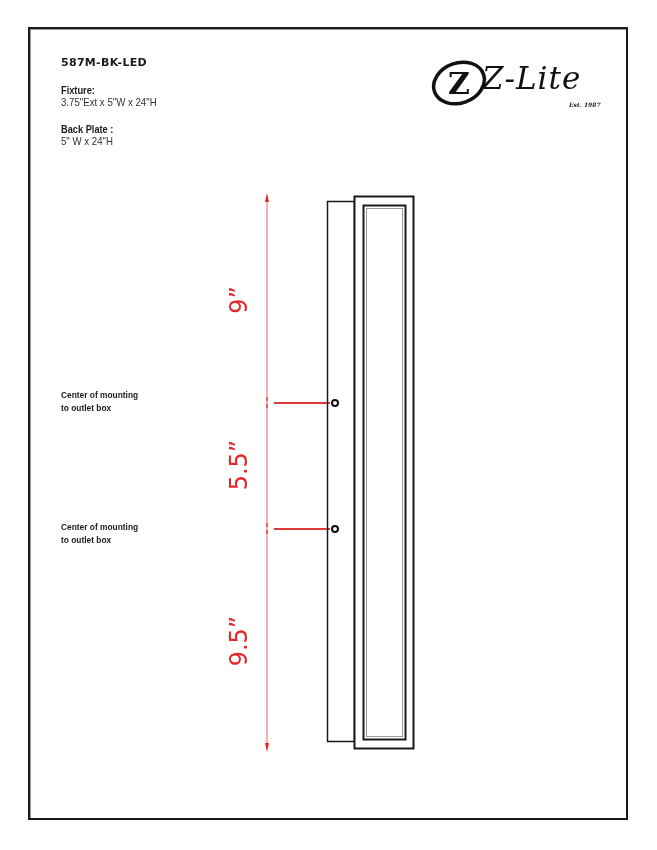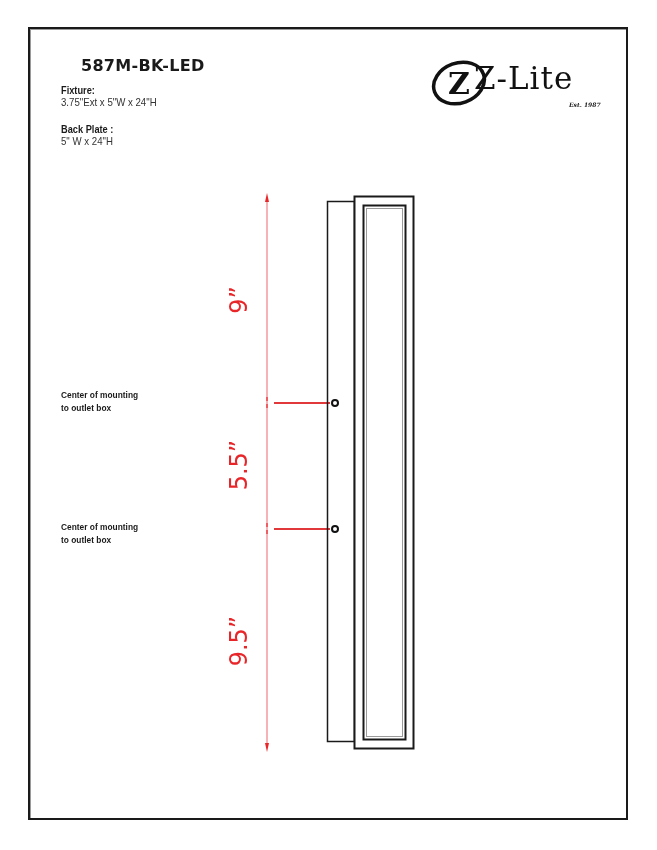--- a/index.html
+++ b/index.html
@@ -1,22 +1,22 @@
 <!DOCTYPE html>
 <html><head>
 <meta charset="utf-8">
 <style>
   html, body { margin: 0; padding: 0; background: #ffffff; }
   body { width: 657px; height: 850px; position: relative; overflow: hidden; font-family: "Liberation Sans", sans-serif; color: #1a1a1a; }
   .sheet-border { position: absolute; left: 28px; top: 27px; width: 600px; height: 793px; border: 2px solid #1a1a1a; box-shadow: inset 1px 1px 0 #9a9a9a; box-sizing: border-box; }
-  .model-title { position: absolute; left: 61px; top: 56px; font-size: 16px; font-weight: bold; letter-spacing: 0.3px; font-family: "DejaVu Sans", sans-serif; margin-left: 20px; }
+  .model-title { position: absolute; left: 61px; top: 56px; font-size: 11px; font-weight: bold; letter-spacing: 0.3px; font-family: "DejaVu Sans", sans-serif; }
   .spec-label { position: absolute; left: 61px; font-size: 10.5px; font-weight: bold; transform: scaleX(0.88); transform-origin: left; }
   .spec-value { position: absolute; left: 61px; font-size: 10.5px; transform: scaleX(0.92); transform-origin: left; color: #333; }
   .logo { position: absolute; left: 430px; top: 58px; width: 180px; height: 60px; }
-  .logo-text { position: absolute; left: 44px; top: 2px; font-family: "DejaVu Serif", serif; font-size: 31px; color: #111; letter-spacing: 1px; }
+  .logo-text { position: absolute; left: 52px; top: 2px; font-family: "DejaVu Serif", serif; font-style: italic; font-size: 31px; color: #111; letter-spacing: 1px; }
   .logo-est { position: absolute; left: 139px; top: 43px; font-family: "DejaVu Serif", serif; font-style: italic; font-size: 6px; font-weight: bold; color: #222; }
   .note { position: absolute; left: 61px; font-size: 9.5px; font-weight: bold; line-height: 13px; transform: scaleX(0.88); transform-origin: left; }
   .dim-label { position: absolute; color: #e8262a; font-size: 24px; font-family: "DejaVu Sans", sans-serif; transform: rotate(-90deg); transform-origin: center; white-space: nowrap; text-align: center; width: 80px; height: 30px; line-height: 30px; }
   svg.drawing { position: absolute; left: 0; top: 0; }
 </style>
 </head>
 <body>
 
 <div class="sheet-border"></div>
 

